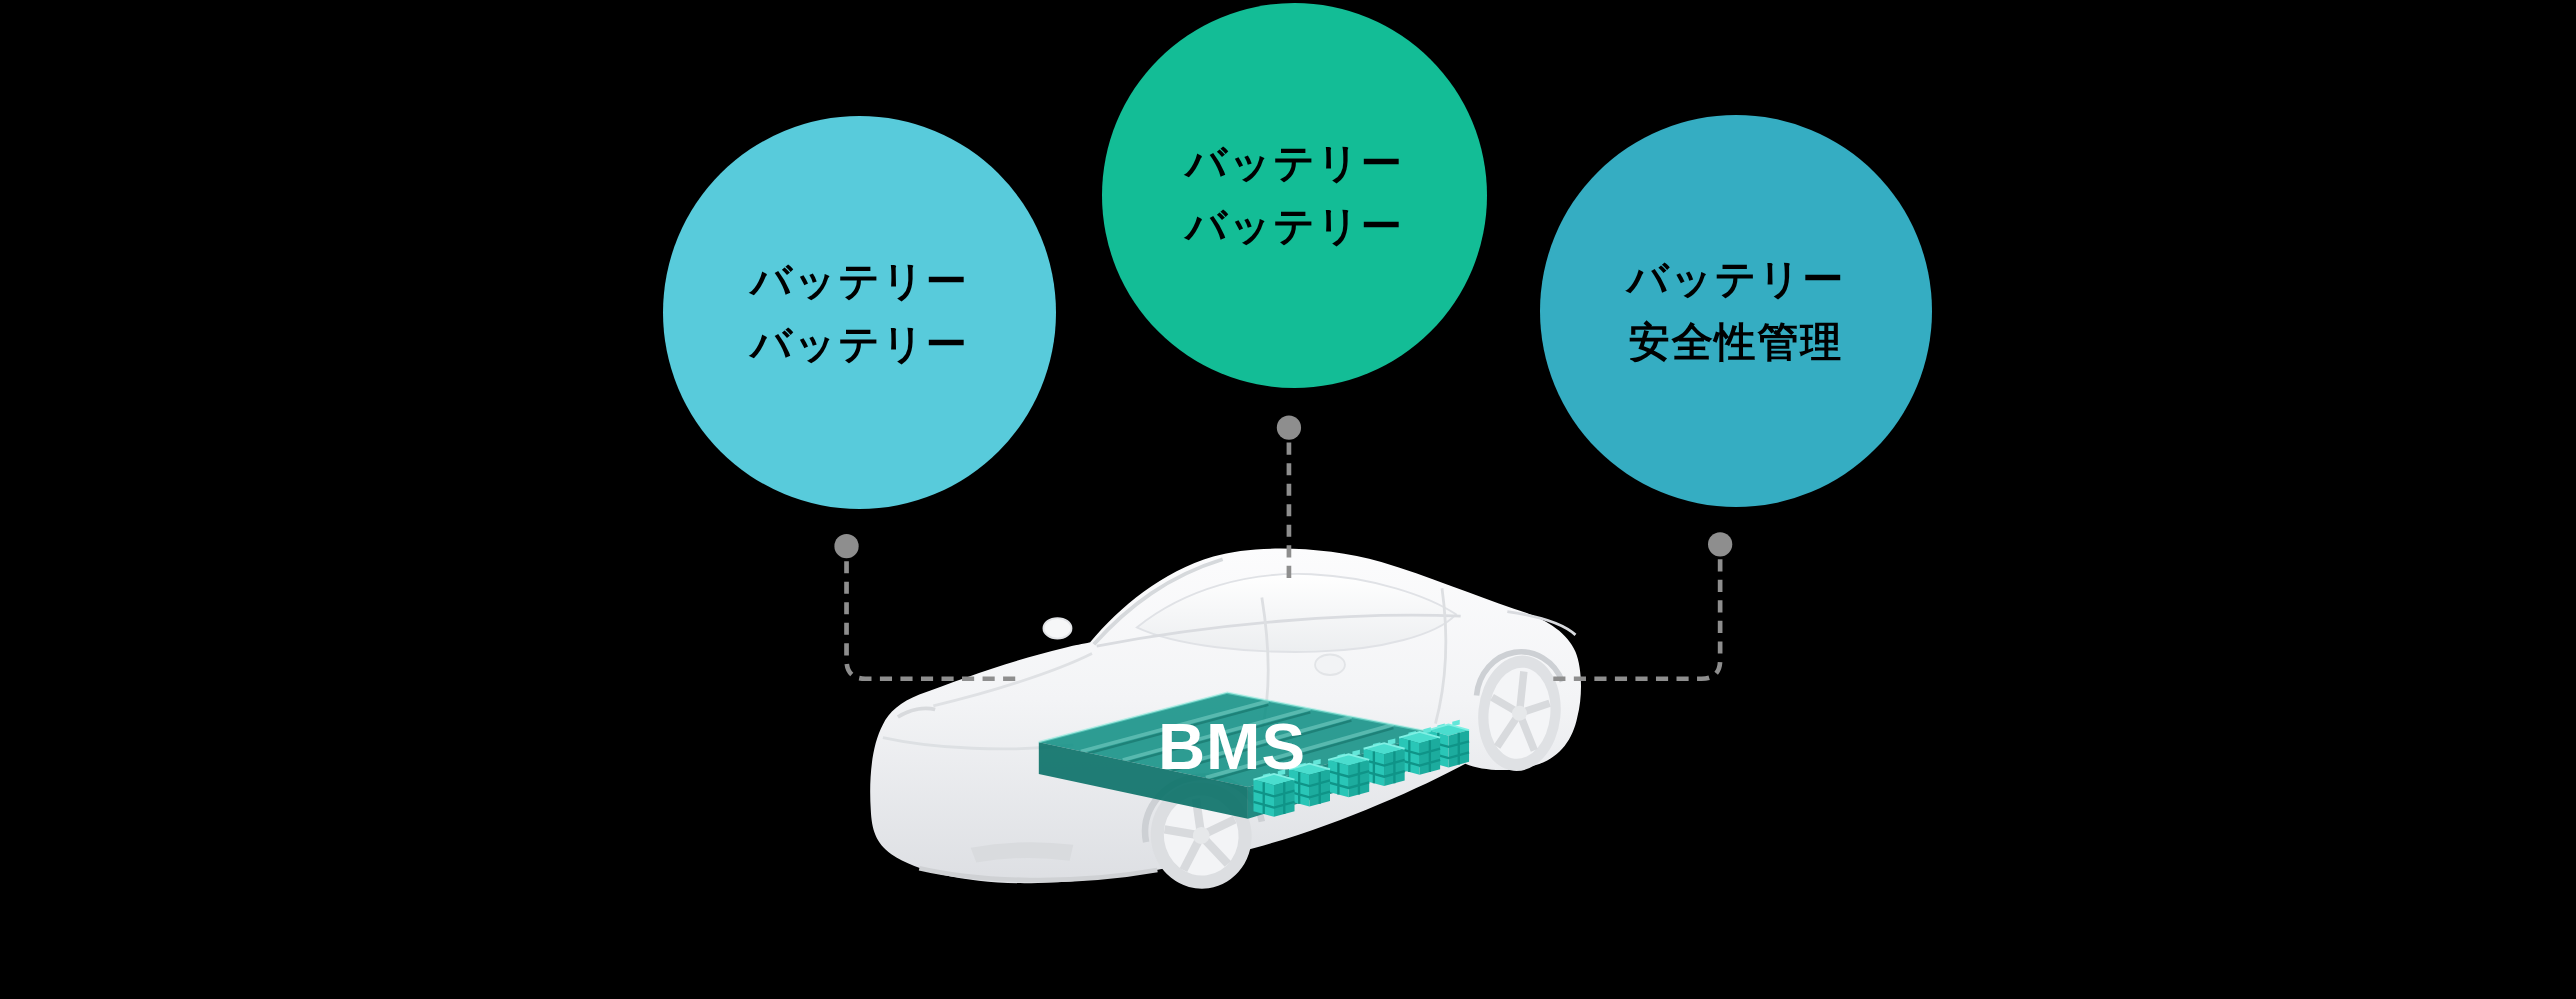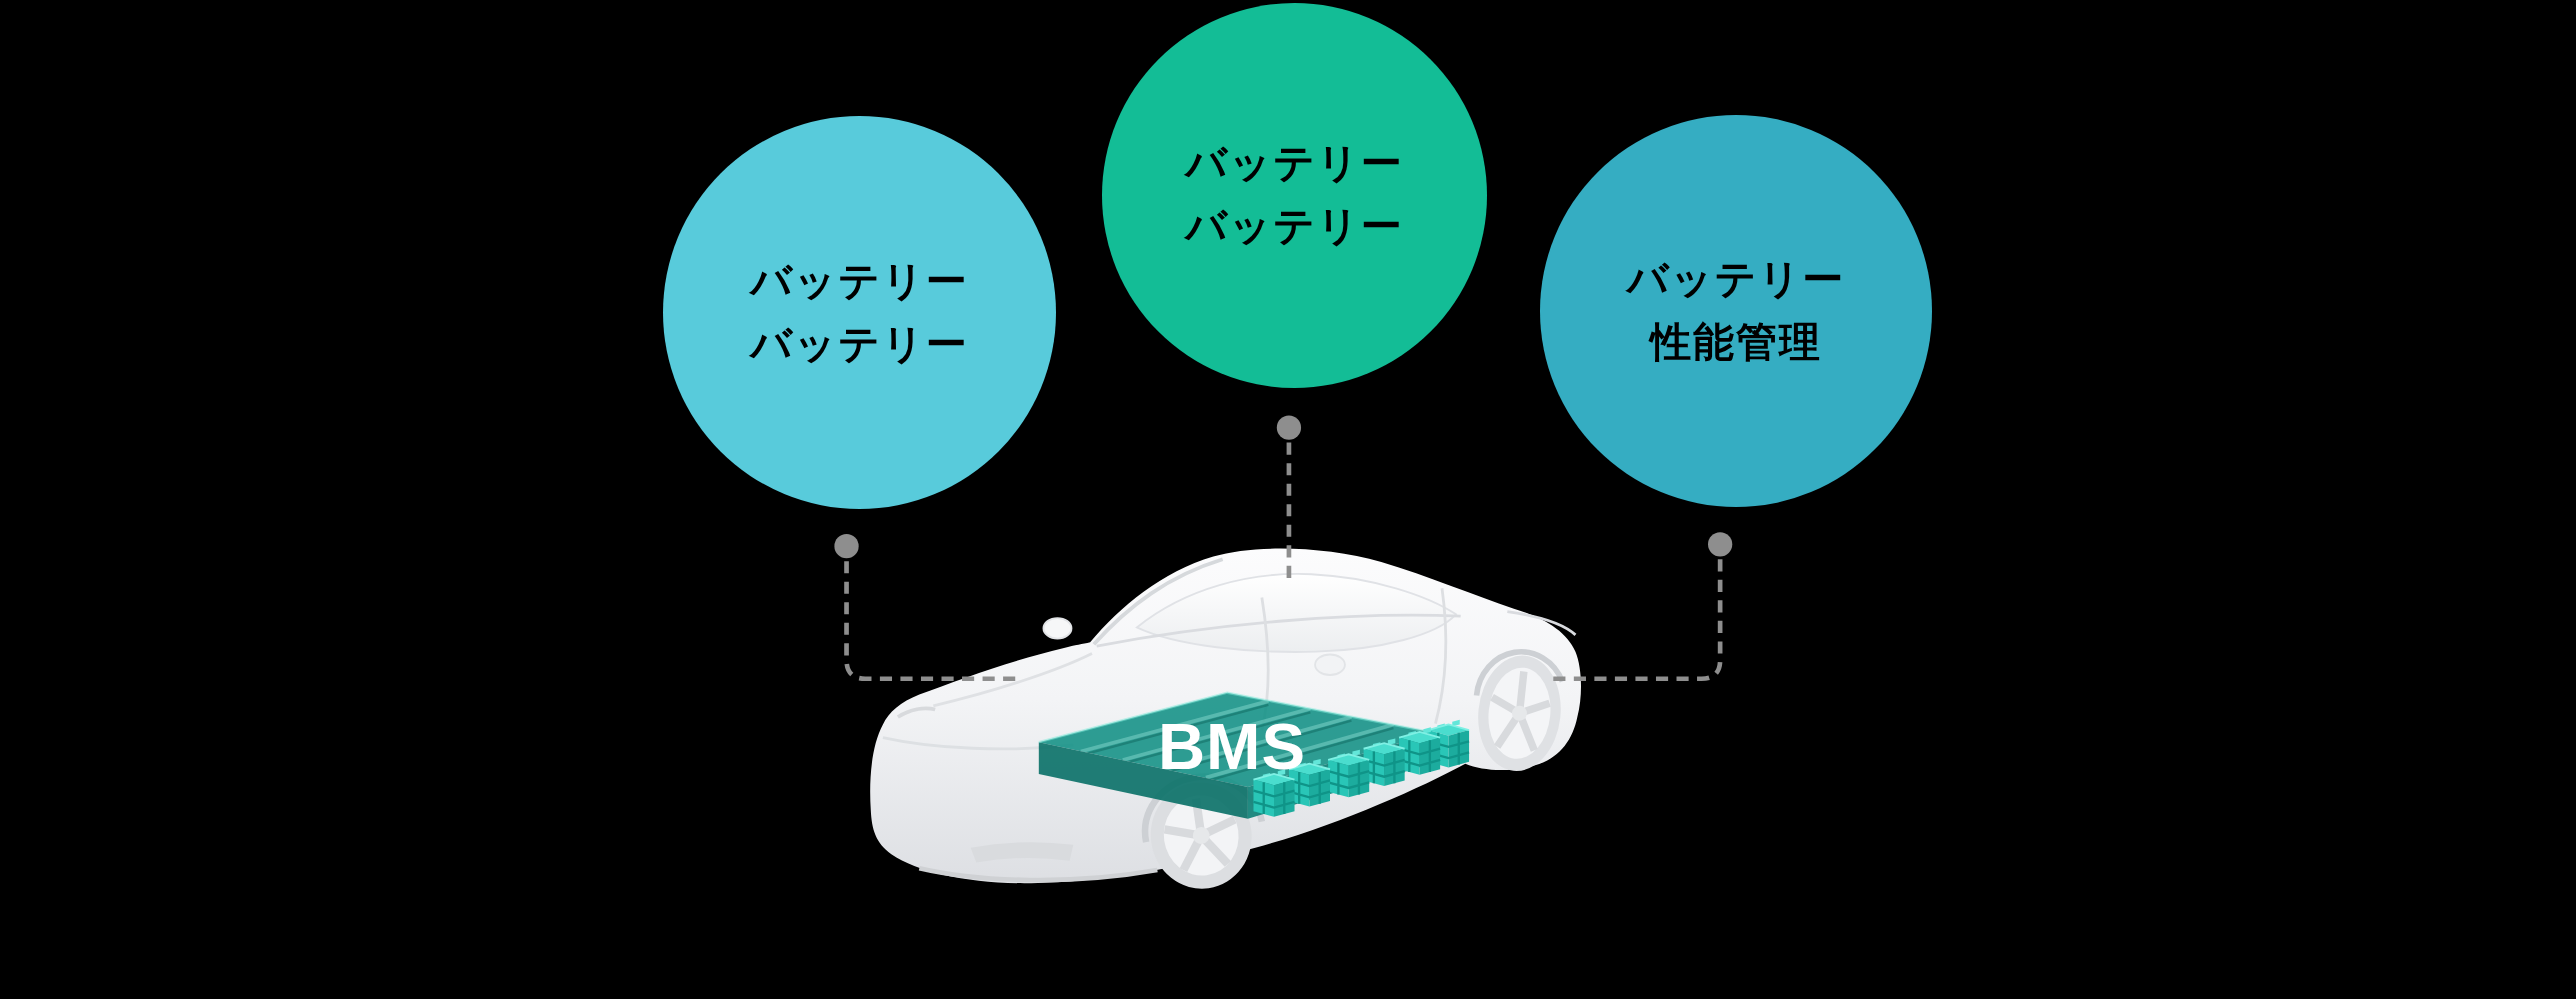--- a/index.html
+++ b/index.html
@@ -52,21 +52,21 @@
     <span>バッテリー</span>
   </div>
 
   <div class="bubble" id="bubble-performance" style="background-color: rgb(19, 189, 150);">
     <span>バッテリー</span>
     <span>バッテリー</span>
   </div>
 
   <div class="bubble" id="bubble-safety" style="background-color: rgb(53, 173, 194);">
     <span>バッテリー</span>
-    <span>性能管理</span>
+    <span>安全性管理</span>
   </div>
 
   <svg class="overlay" viewBox="0 0 2760 1071">
     <defs>
       <linearGradient id="bodyGrad" x1="0" y1="0" x2="0" y2="1">
         <stop offset="0%" stop-color="#fcfcfd"></stop>
         <stop offset="45%" stop-color="#f3f4f6"></stop>
         <stop offset="100%" stop-color="#dddfe3"></stop>
       </linearGradient>
       <linearGradient id="roofGrad" x1="0" y1="0" x2="0" y2="1">

